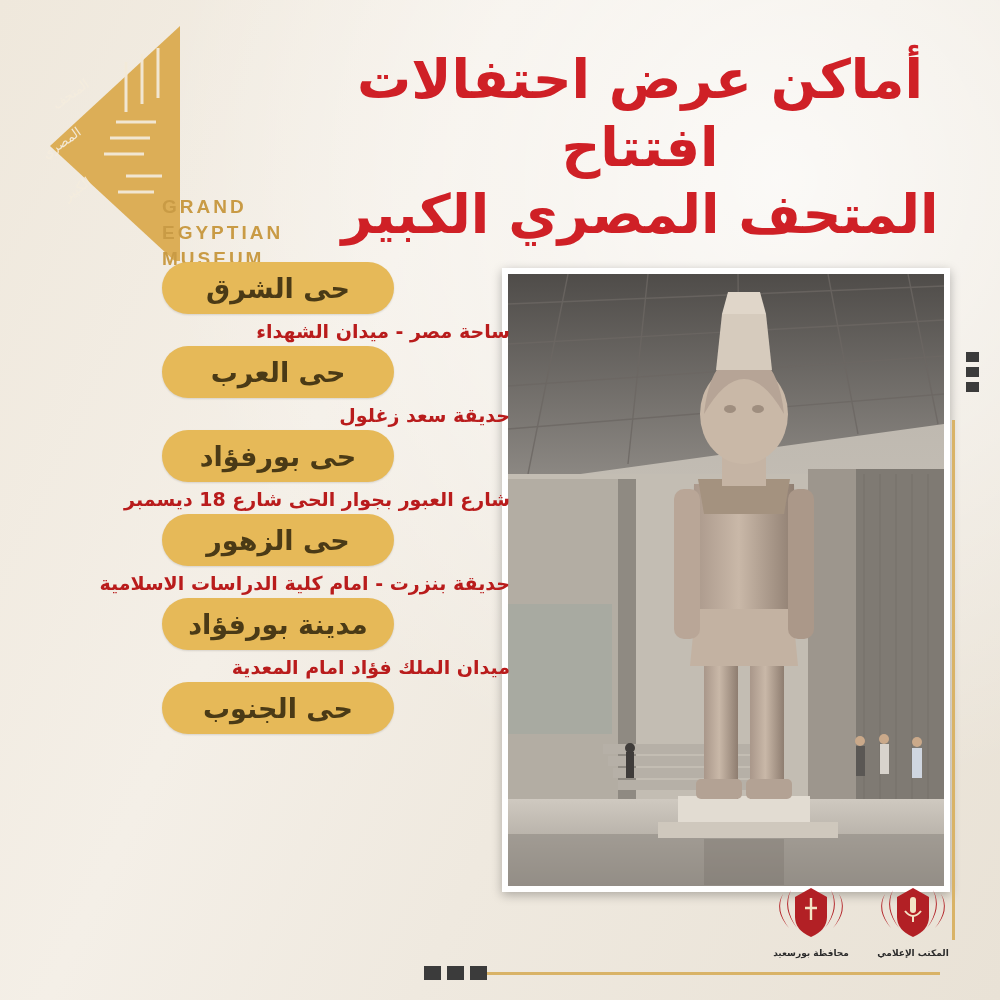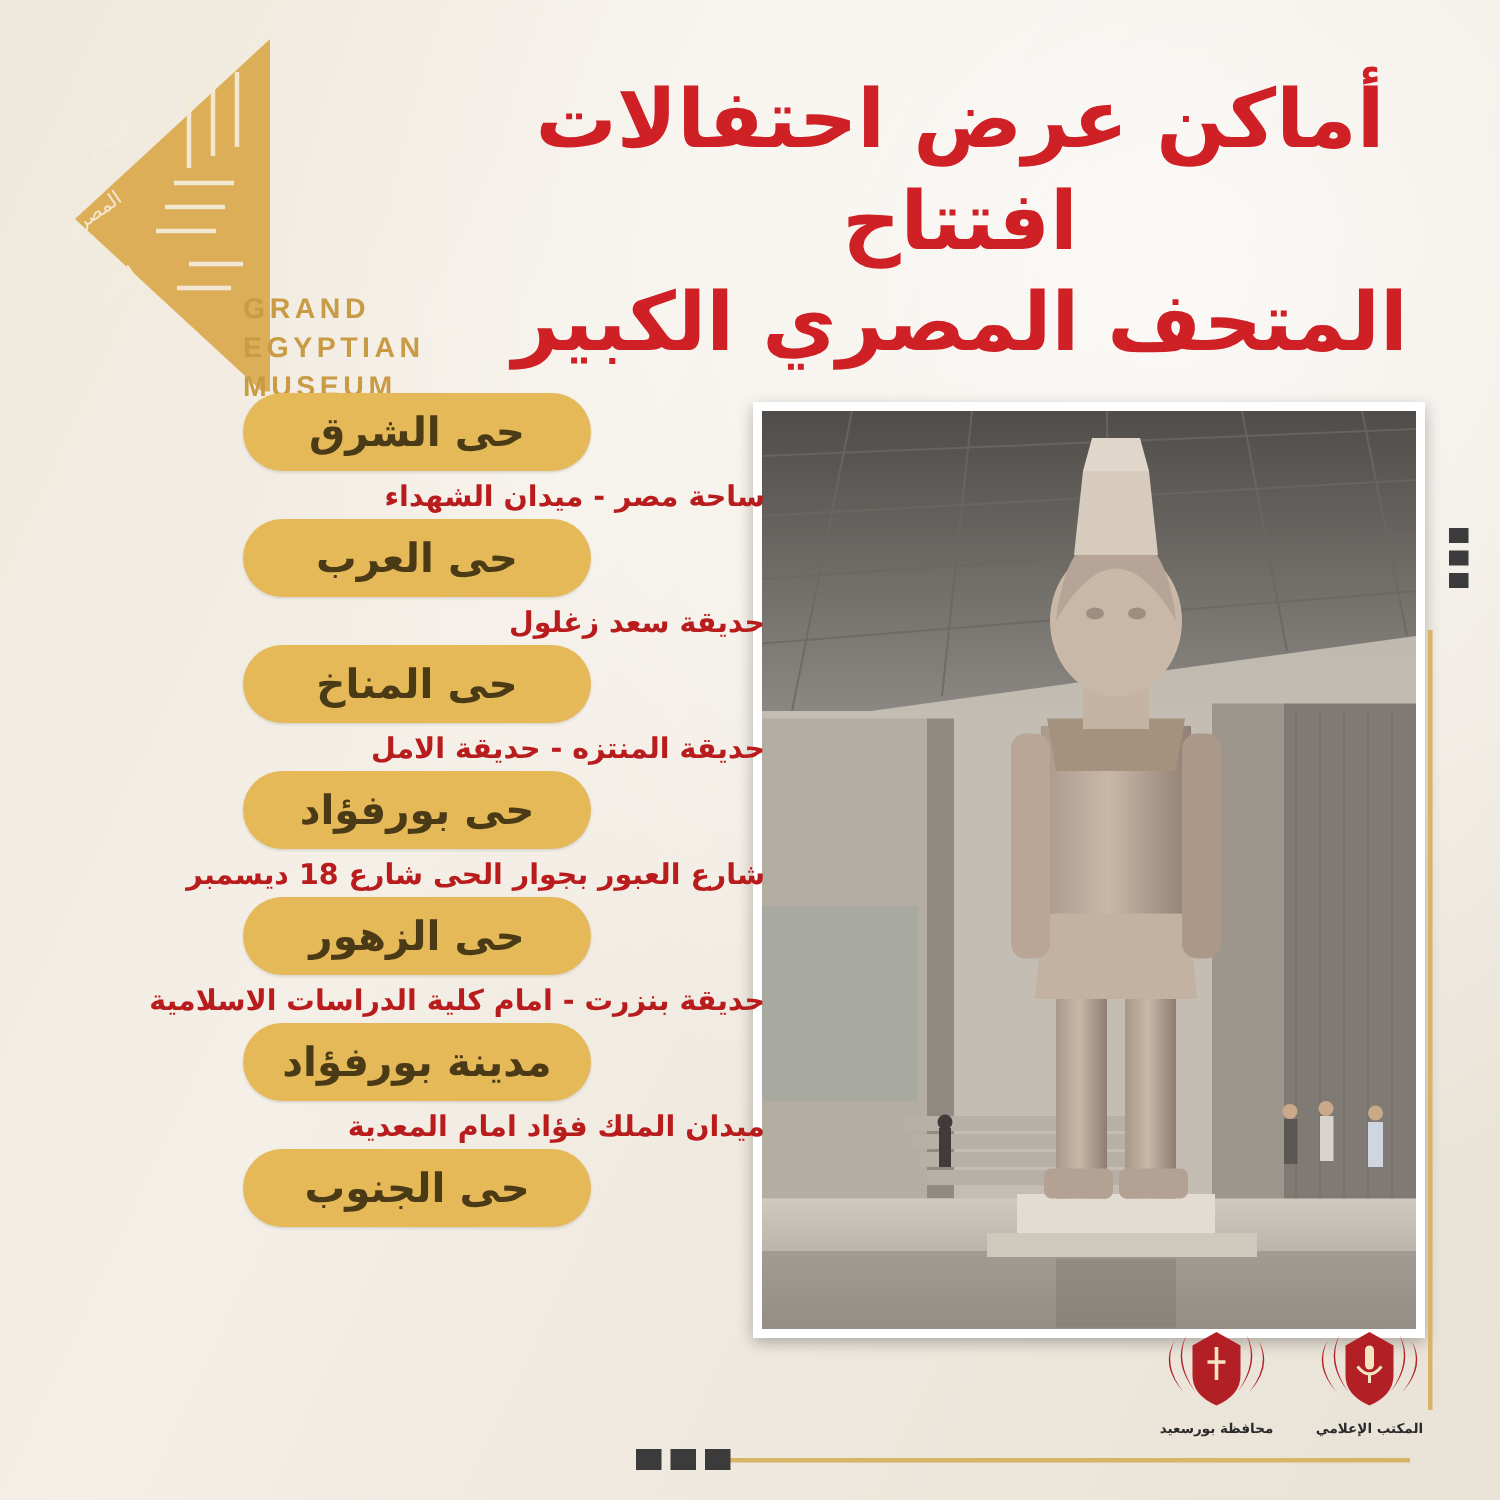--- a/index.html
+++ b/index.html
@@ -218,24 +218,20 @@
     <div class="row">
       <div class="pill">حى الشرق</div>
       <div class="addr">ساحة مصر - ميدان الشهداء</div>
     </div>
 
     <div class="row">
       <div class="pill">حى العرب</div>
       <div class="addr">حديقة سعد زغلول</div>
     </div>
 
-    <div class="row">
-      <div class="pill">حى المناخ</div>
-      <div class="addr">حديقة المنتزه - حديقة الامل</div>
-    </div>
 
     <div class="row">
       <div class="pill">حى بورفؤاد</div>
       <div class="addr">شارع العبور بجوار الحى شارع 18 ديسمبر</div>
     </div>
 
     <div class="row">
       <div class="pill">حى الزهور</div>
       <div class="addr">حديقة بنزرت - امام كلية الدراسات الاسلامية</div>
     </div>

